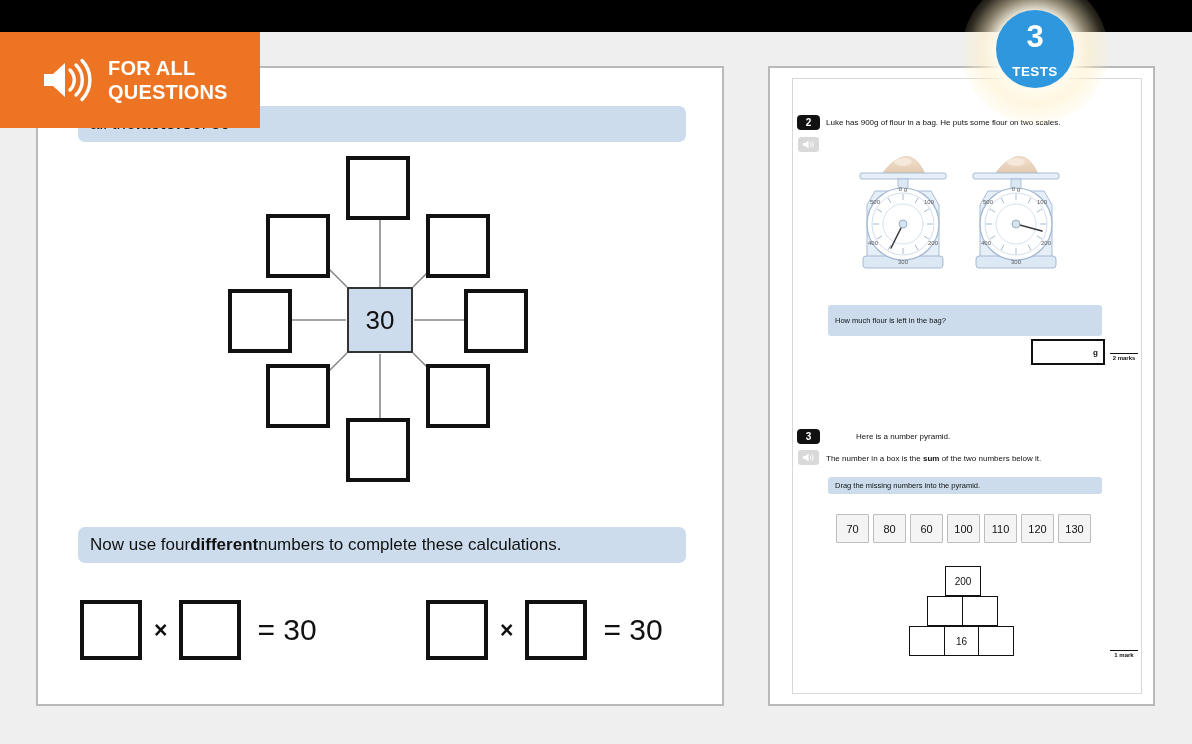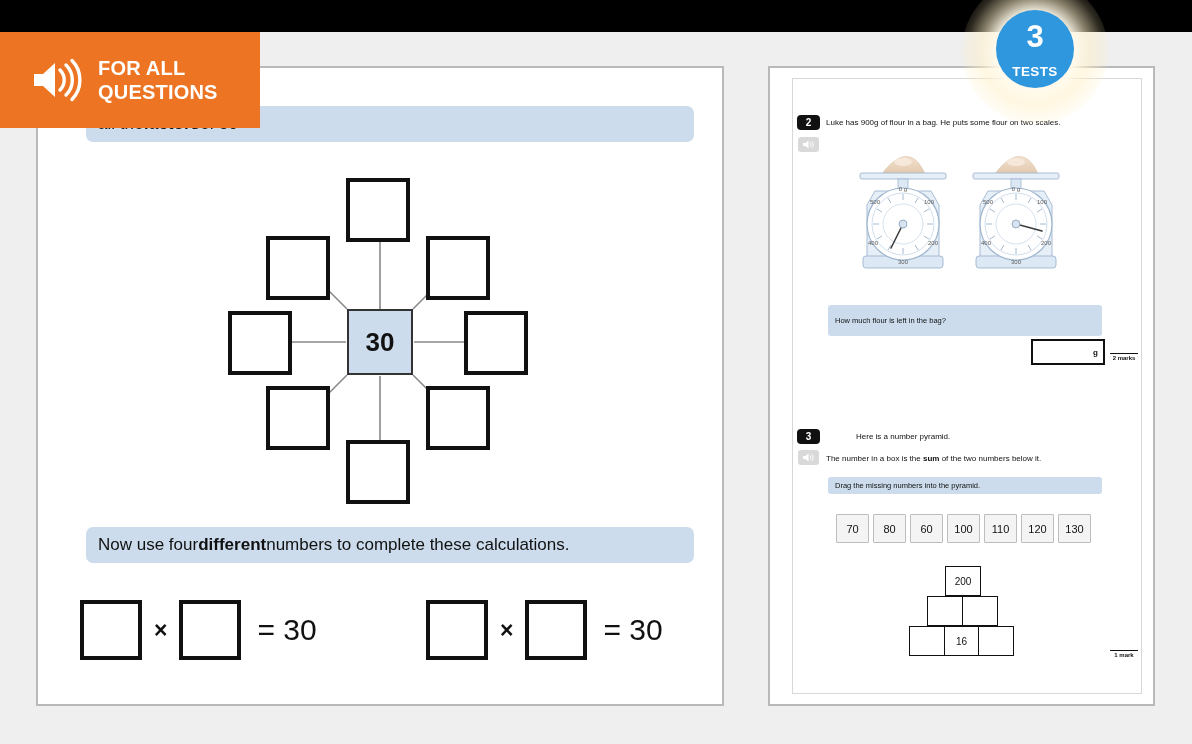--- a/index.html
+++ b/index.html
@@ -68,21 +68,21 @@
   
   #audio-banner {
     position: absolute;
     left: 0; top: 32px;
     width: 260px; height: 96px;
     background: #ec7422;
     z-index: 8;
     display: flex;
     align-items: center;
     gap: 14px;
-    padding-left: 32px;
+    padding-left: 42px;
     box-sizing: border-box;
   }
   #audio-banner .speaker {
     width: 52px; height: 44px;
     flex: 0 0 auto;
     display: block;
   }
   #audio-banner .txt {
     color: #fff;
     font-size: 20px;
@@ -119,21 +119,20 @@
   }
 
   
   .q-banner {
     position: absolute;
     background: #ccdcec;
     border-radius: 7px;
     box-sizing: border-box;
     display: flex;
     align-items: center;
-    margin-left: 8px;
   }
   #left-q-banner {
     left: 78px; top: 106px;
     width: 608px; height: 36px;
     padding-left: 12px;
     font-size: 17px;
     color: #111;
   }
   #left-q-banner b { font-weight: bold; }
 
@@ -141,22 +140,22 @@
     left: 78px; top: 527px;
     width: 608px; height: 36px;
     padding-left: 12px;
     font-size: 17px;
     color: #111;
   }
 
   
   #factor-web {
     position: absolute;
-    left: 215px; top: 180px;
-    width: 330px; height: 325px; font-weight: bold;
+    left: 215px; top: 158px;
+    width: 330px; height: 325px;
   }
   #factor-web svg { display: block; }
   .fbox {
     position: absolute;
     box-sizing: border-box;
     border: 4px solid #111;
     background: #fff;
   }
   .fbox.outer { width: 64px; height: 64px; }
   .fbox.center {

